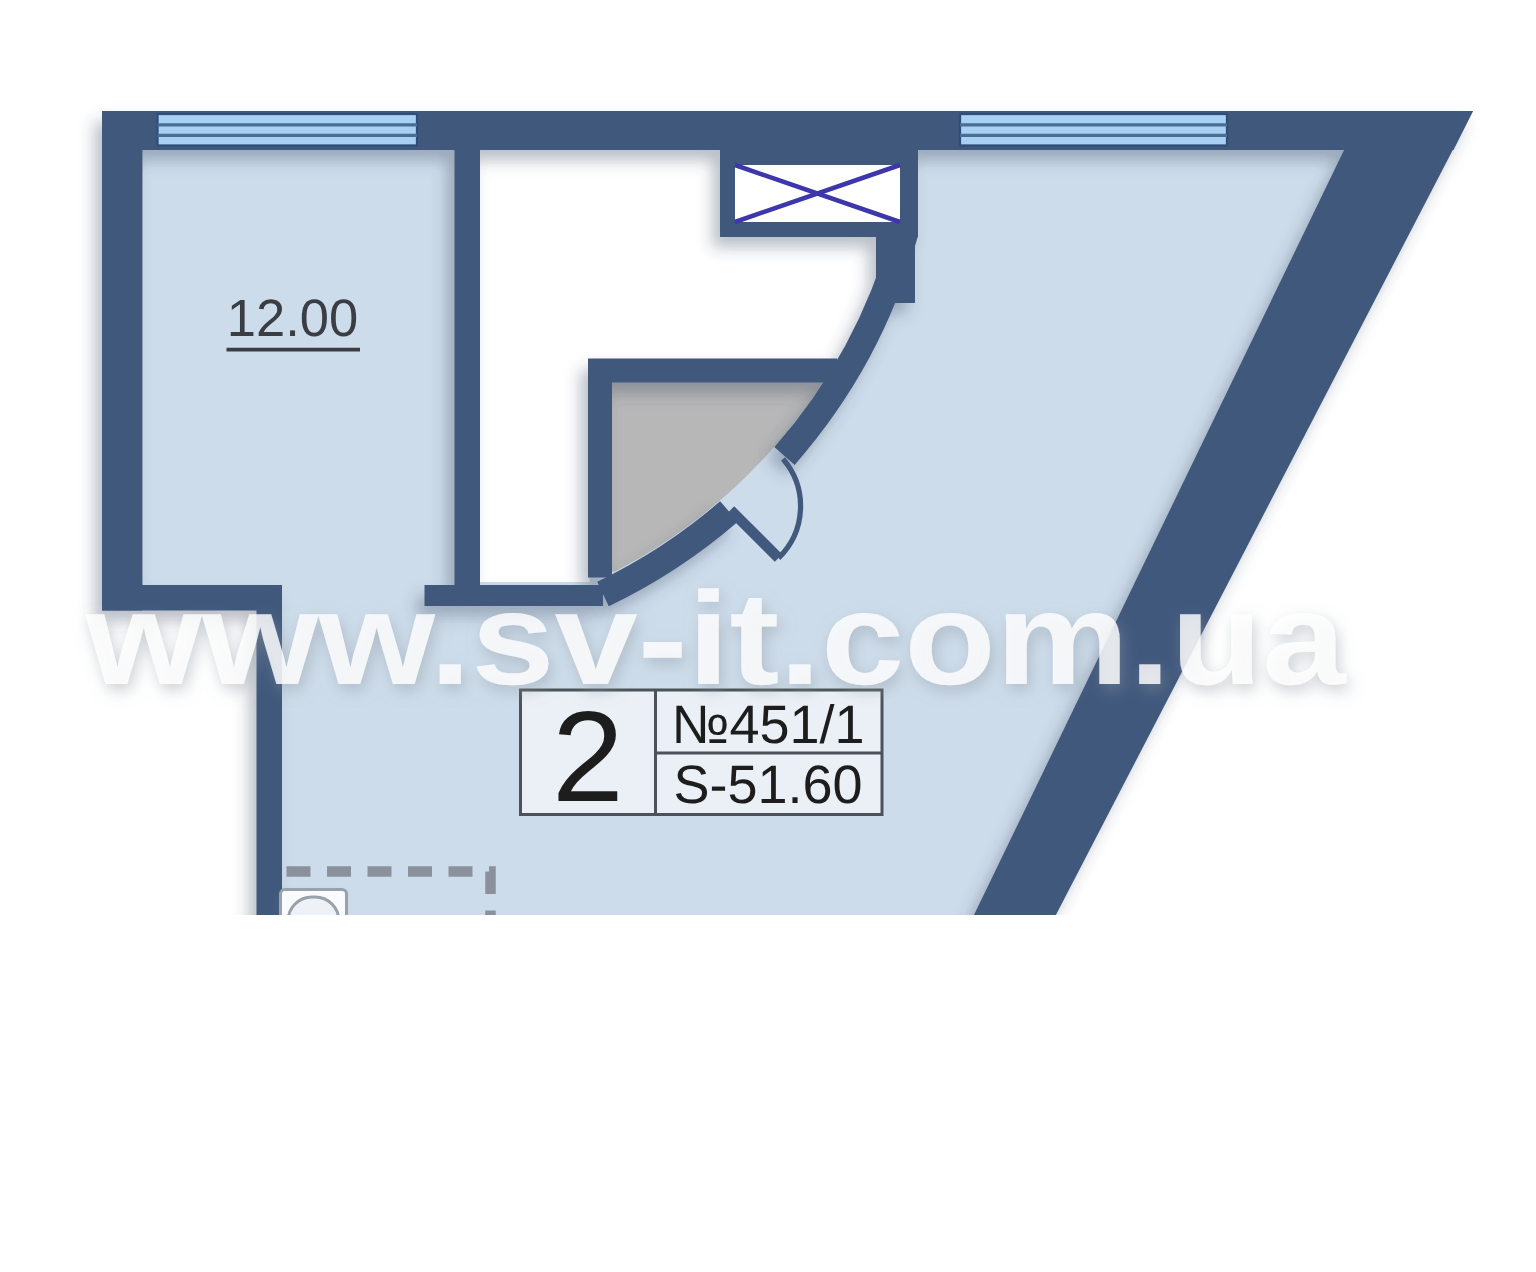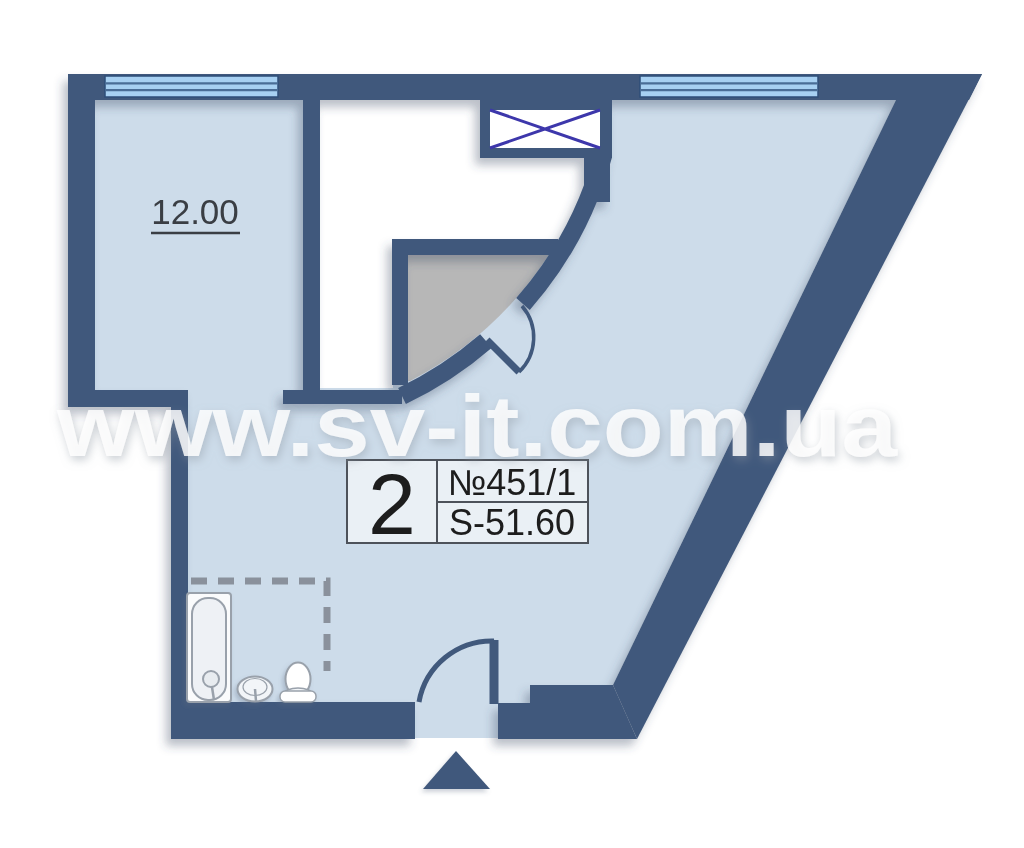--- a/index.html
+++ b/index.html
@@ -1,16 +1,16 @@
 <!DOCTYPE html>
 <html><head>
 <meta charset="utf-8">
 <style>
   html,body{margin:0;padding:0;background:#ffffff;}
-  .stage{position:relative;width:1024px;height:848px;background:#ffffff;overflow:hidden;
+  .stage{position:relative;width:1024px;height:610px;background:#ffffff;overflow:hidden;
          font-family:"Liberation Sans", sans-serif;text-decoration:underline;}
   svg{display:block;}
   text{font-family:"Liberation Sans", sans-serif;}
 </style>
 </head>
 <body>
 
 <div class="stage">
 <svg width="1024" height="848" viewBox="0 0 1024 848">
   <defs>

